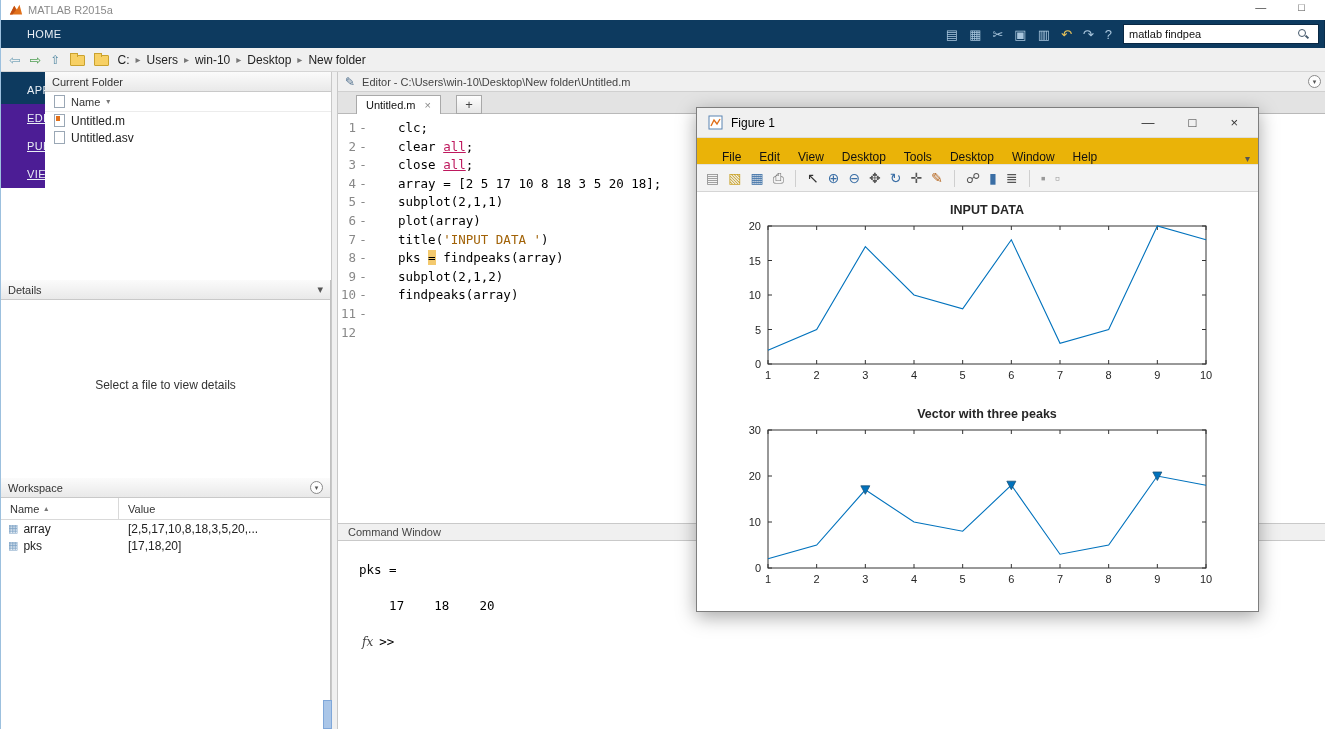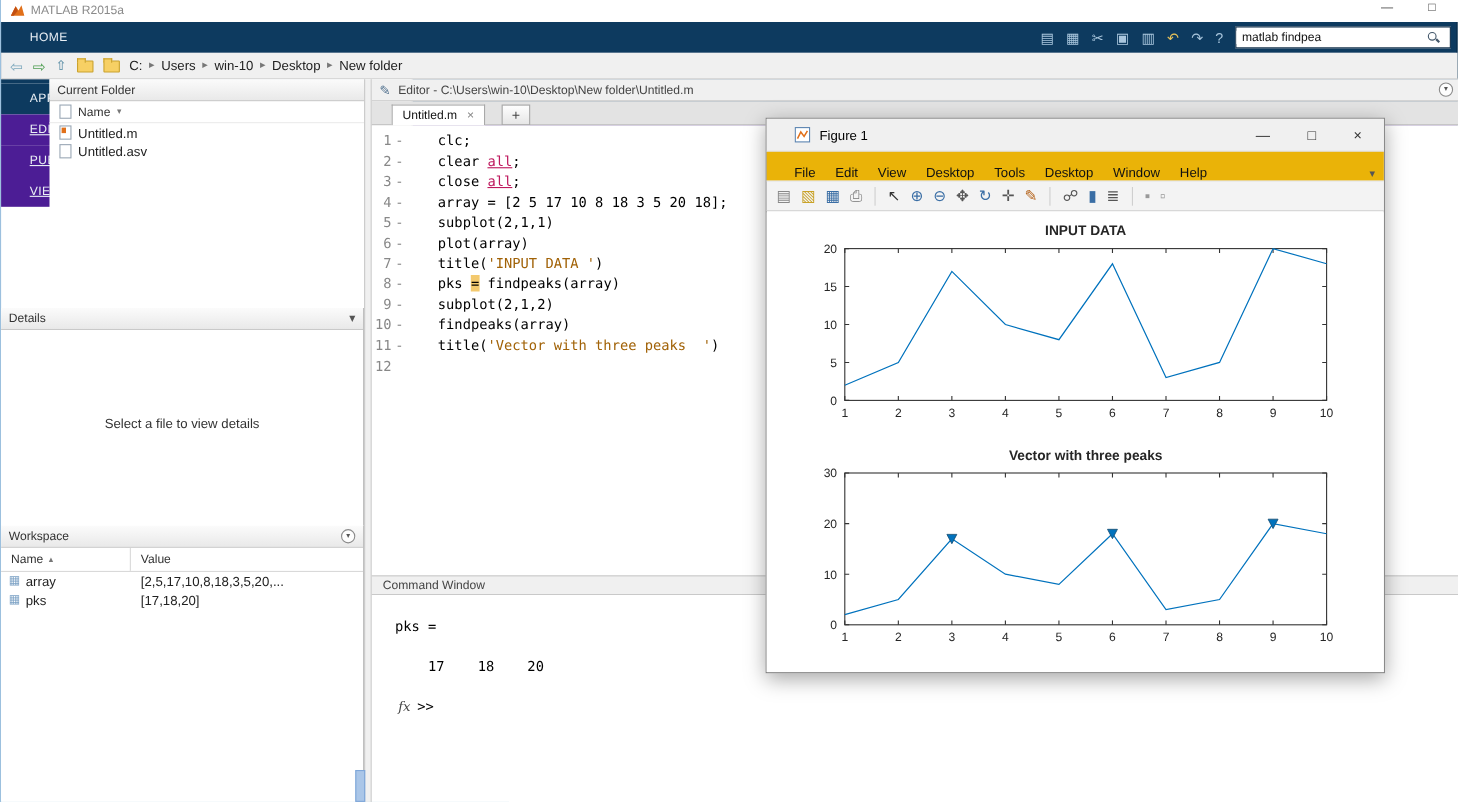--- a/index.html
+++ b/index.html
@@ -113,21 +113,21 @@
   .cmd-out { padding:20px 0 0 21px; }
   .cmd-line { white-space:pre; line-height:18px; color:#000; }
   .cmd-prompt { display:flex; align-items:center; gap:6px; padding-left:3px; margin-top:0; line-height:18px;margin-left:21px; }
   .fx { font-family:"DejaVu Serif","Liberation Serif",serif; font-style:italic; font-size:12px; color:#444; }
   .prompt { color:#000; }
 
   
   .figure-window { position:absolute; left:695px; top:107px; width:563px; height:505px; background:#fff;
                    border:1px solid #7e7e7e; box-shadow:0 5px 18px rgba(0,0,0,.35); z-index:10; }
   .fig-titlebar { height:30px; background:#f0f0f0; display:flex; align-items:center; gap:8px;
-                  padding-left:25px; border-bottom:1px solid #ddd; font-size:12px; color:#000; }
+                  padding-left:11px; border-bottom:1px solid #ddd; font-size:12px; color:#000; }
   .fig-controls { margin-left:auto; display:flex; gap:34px; padding-right:20px; font-size:13px; color:#333; }
   .fig-menubar { height:26px; display:flex; align-items:flex-end; padding-left:16px; background:#eab308;
                  font-size:12px; color:#111; position:relative; }
   .fig-menu { padding:0 9px; }
   .menubar-overflow { position:absolute; right:8px; color:#555; font-size:10px; }
   .fig-toolbar { height:28px; background:#f3f3f3; border-top:1px solid #e2e2e2; border-bottom:1px solid #d5d5d5;
                  display:flex; align-items:center; gap:9px; padding-left:9px; }
   .fig-tool { font-size:14px; line-height:1; color:#50677c; }
   .tsep { width:1px; height:17px; background:#cfcfcf; margin:0 2px; }
   .fig-body { position:absolute; left:0; top:85px; right:0; bottom:0; background:#fff; }
@@ -319,21 +319,20 @@
         <span class="code-text"><span class="tok-code">subplot(2,1,2)</span></span>
       </div>
       <div class="code-line">
         <span class="line-num">10</span>
         <span class="line-dash">-</span>
         <span class="code-text"><span class="tok-code">findpeaks(array)</span></span>
       </div>
       <div class="code-line">
         <span class="line-num">11</span>
         <span class="line-dash">-</span>
-        <span class="code-text"><span class="tok-code">title(</span><span class="tok-string">'Vector with three peaks  '</span><span class="tok-code">)</span></span>
       </div>
       <div class="code-line">
         <span class="line-num">12</span>
         <span class="line-dash"></span>
         <span class="code-text"></span>
       </div>
     </div>
 
   <div class="cmd-header">
     <span>Command Window</span>

